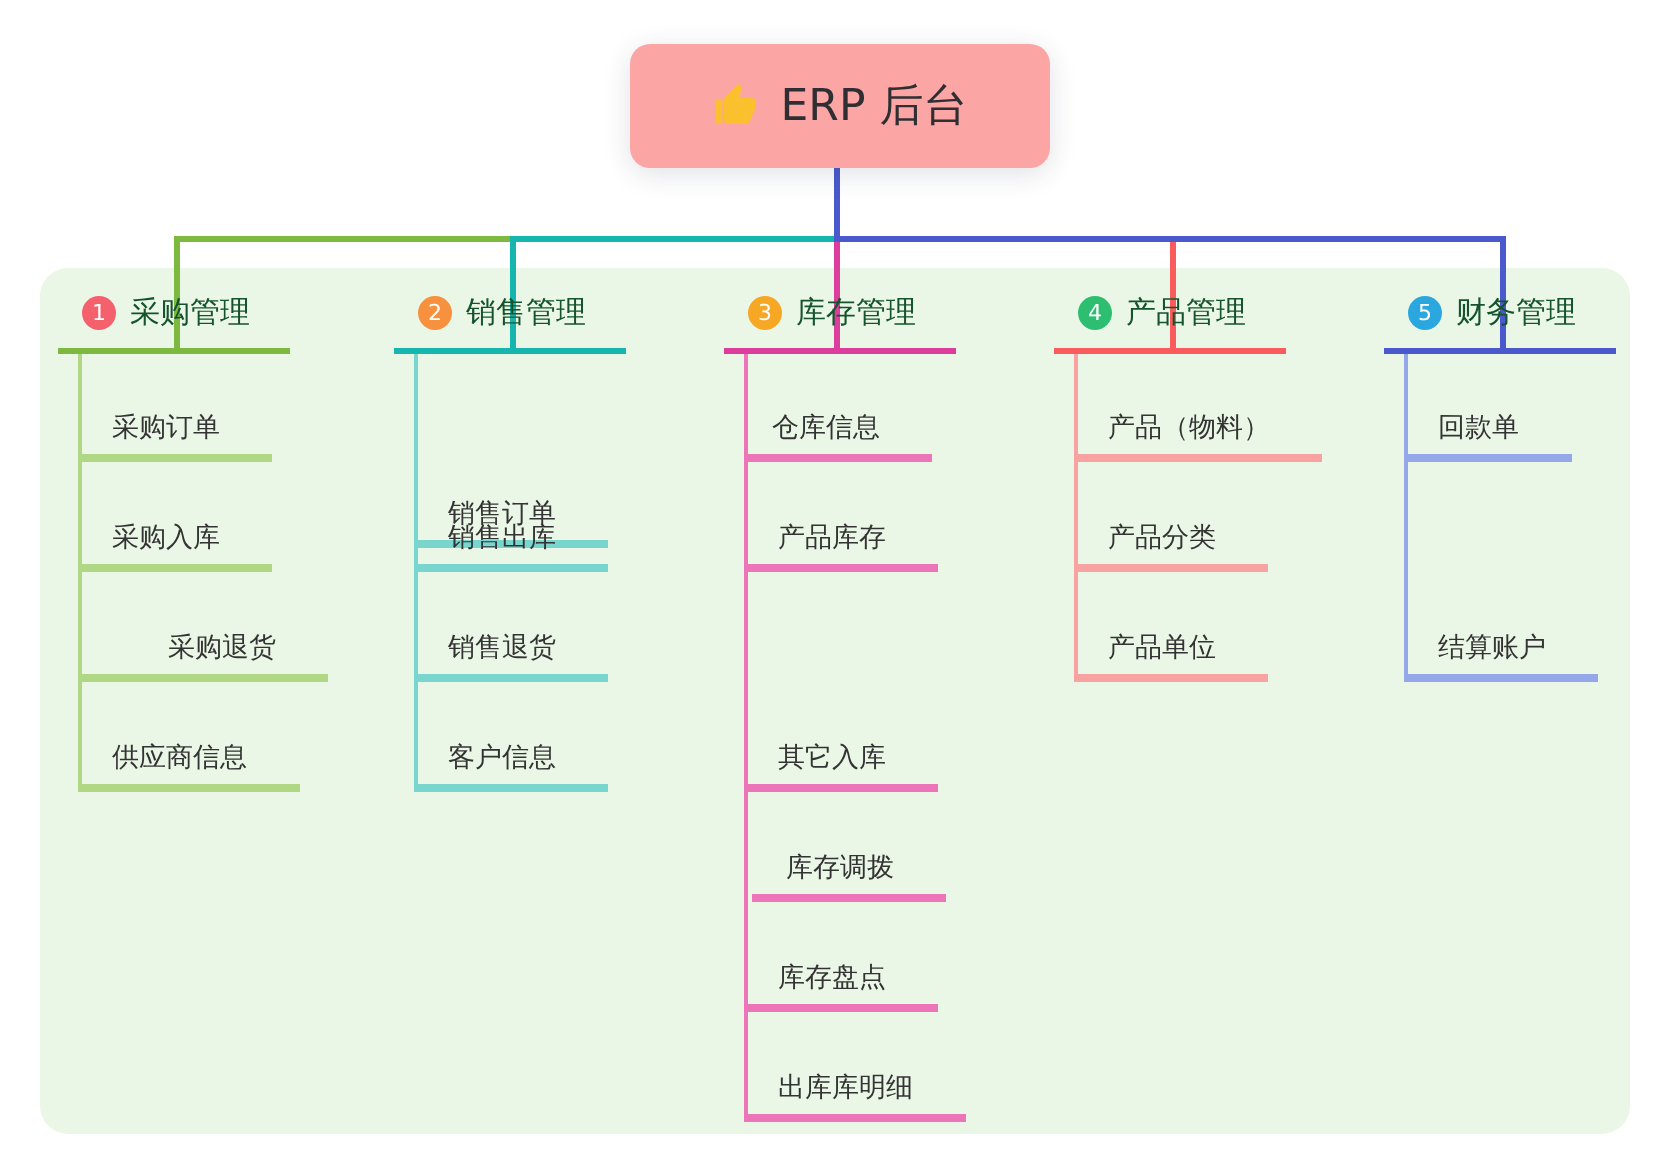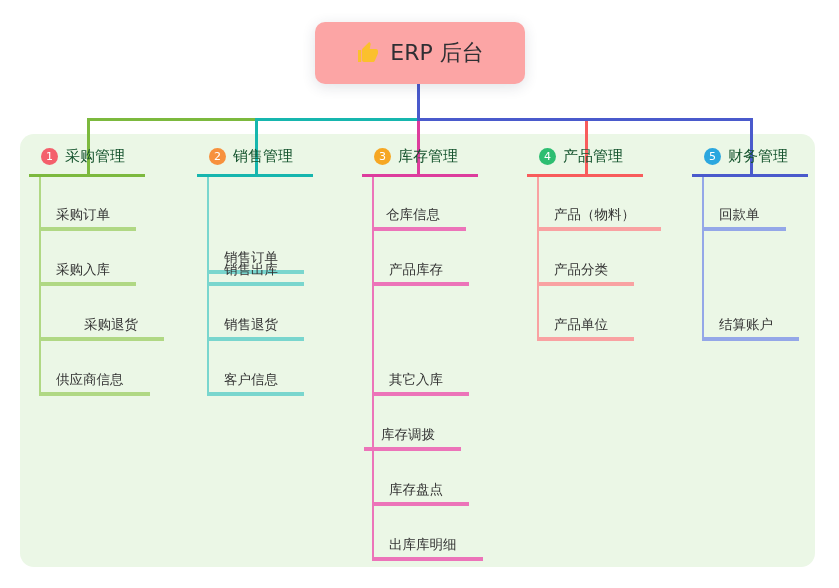--- a/index.html
+++ b/index.html
@@ -91,21 +91,21 @@
   <div class="child" style="left: 207px; top: 366px; border-bottom-color: rgb(121, 214, 206);">客户信息</div>
 
   <div class="branch-header" style="left: 362px; top: 146px; border-bottom-color: rgb(221, 61, 157);">
     <span class="badge" style="background: rgb(246, 167, 35);">3</span>
     <span class="branch-title">库存管理</span>
   </div>
   <div class="rail" style="left: 372px; top: 177px; height: 382px; background: rgb(236, 116, 185);"></div>
   <div class="child" style="left: 372px; top: 201px; border-bottom-color: rgb(236, 116, 185); padding-left: 14px;">仓库信息</div>
   <div class="child" style="left: 372px; top: 256px; border-bottom-color: rgb(236, 116, 185);">产品库存</div>
   <div class="child" style="left: 372px; top: 366px; border-bottom-color: rgb(236, 116, 185);">其它入库</div>
-  <div class="child" style="left: 364px; top: 421px; border-bottom-color: rgb(236, 116, 185);">库存调拨</div>
+  <div class="child" style="left: 376px; top: 421px; border-bottom-color: rgb(236, 116, 185);">库存调拨</div>
   <div class="child" style="left: 372px; top: 476px; border-bottom-color: rgb(236, 116, 185);">库存盘点</div>
   <div class="child" style="left: 372px; top: 531px; border-bottom-color: rgb(236, 116, 185);">出库库明细</div>
 
   <div class="branch-header" style="left: 527px; top: 146px; border-bottom-color: rgb(248, 92, 92);">
     <span class="badge" style="background: rgb(45, 190, 113);">4</span>
     <span class="branch-title">产品管理</span>
   </div>
   <div class="rail" style="left: 537px; top: 177px; height: 162px; background: rgb(249, 162, 162);"></div>
   <div class="child" style="left: 537px; top: 201px; border-bottom-color: rgb(249, 162, 162);">产品（物料）</div>
   <div class="child" style="left: 537px; top: 256px; border-bottom-color: rgb(249, 162, 162);">产品分类</div>

